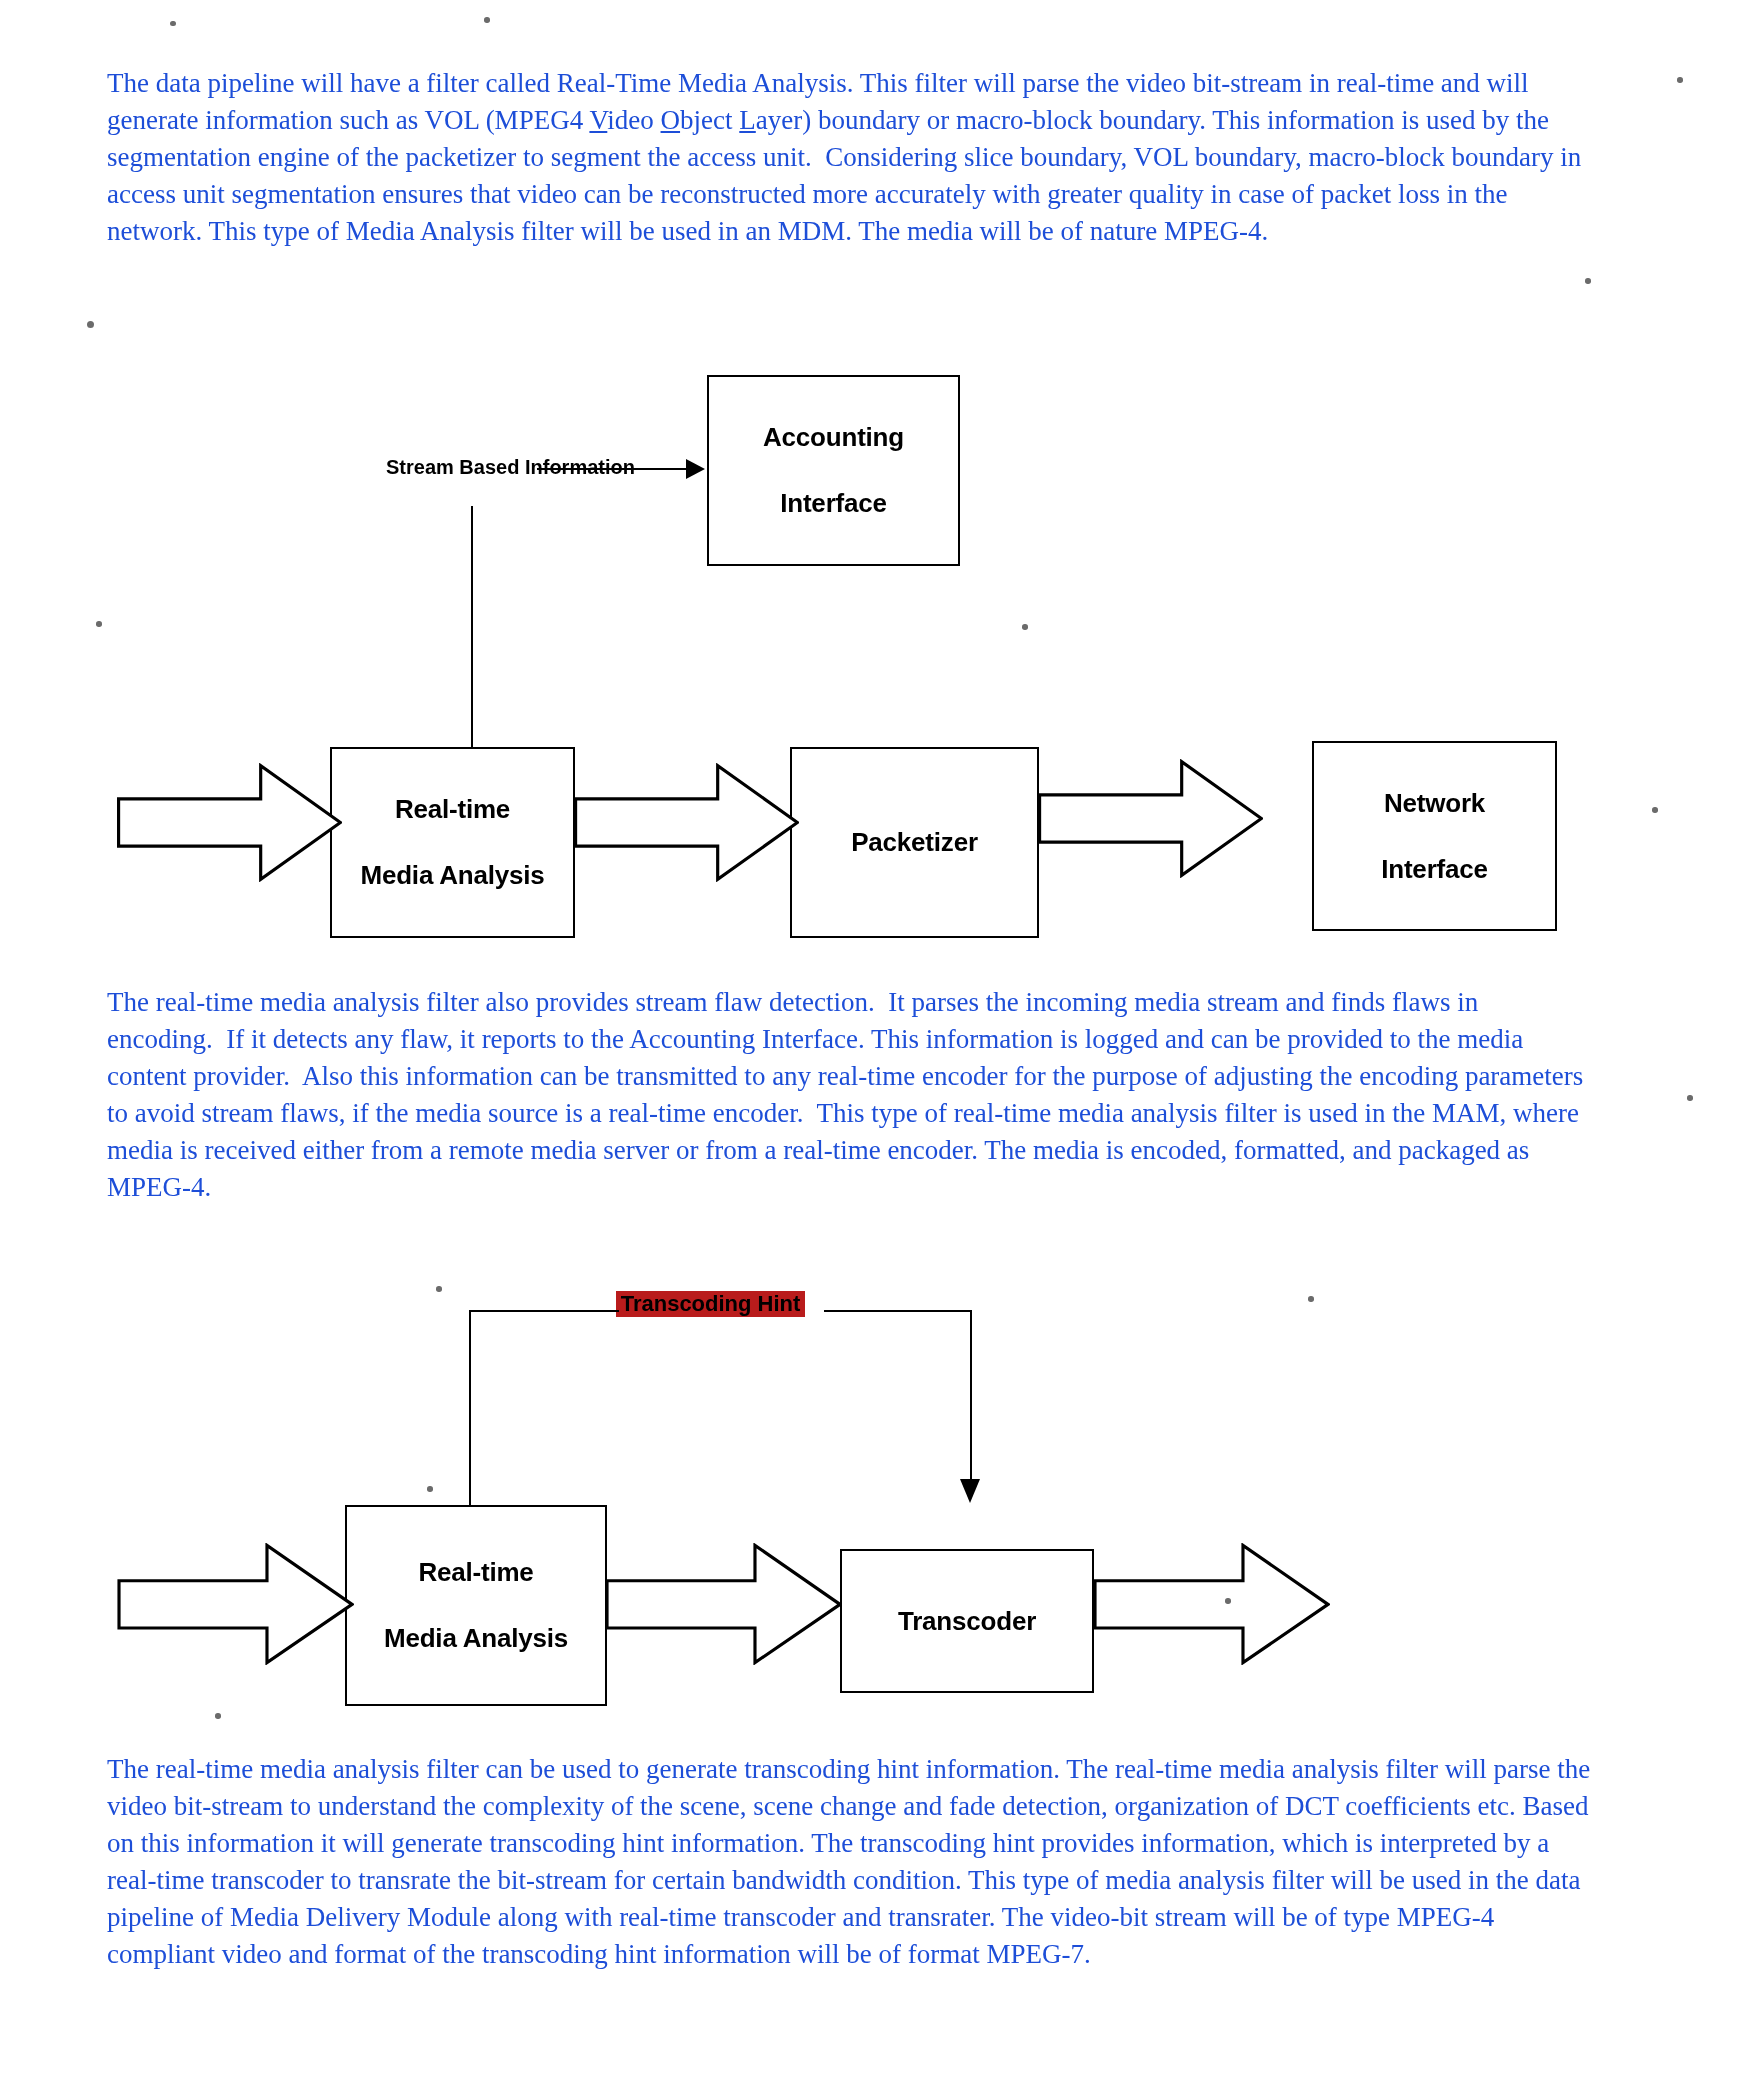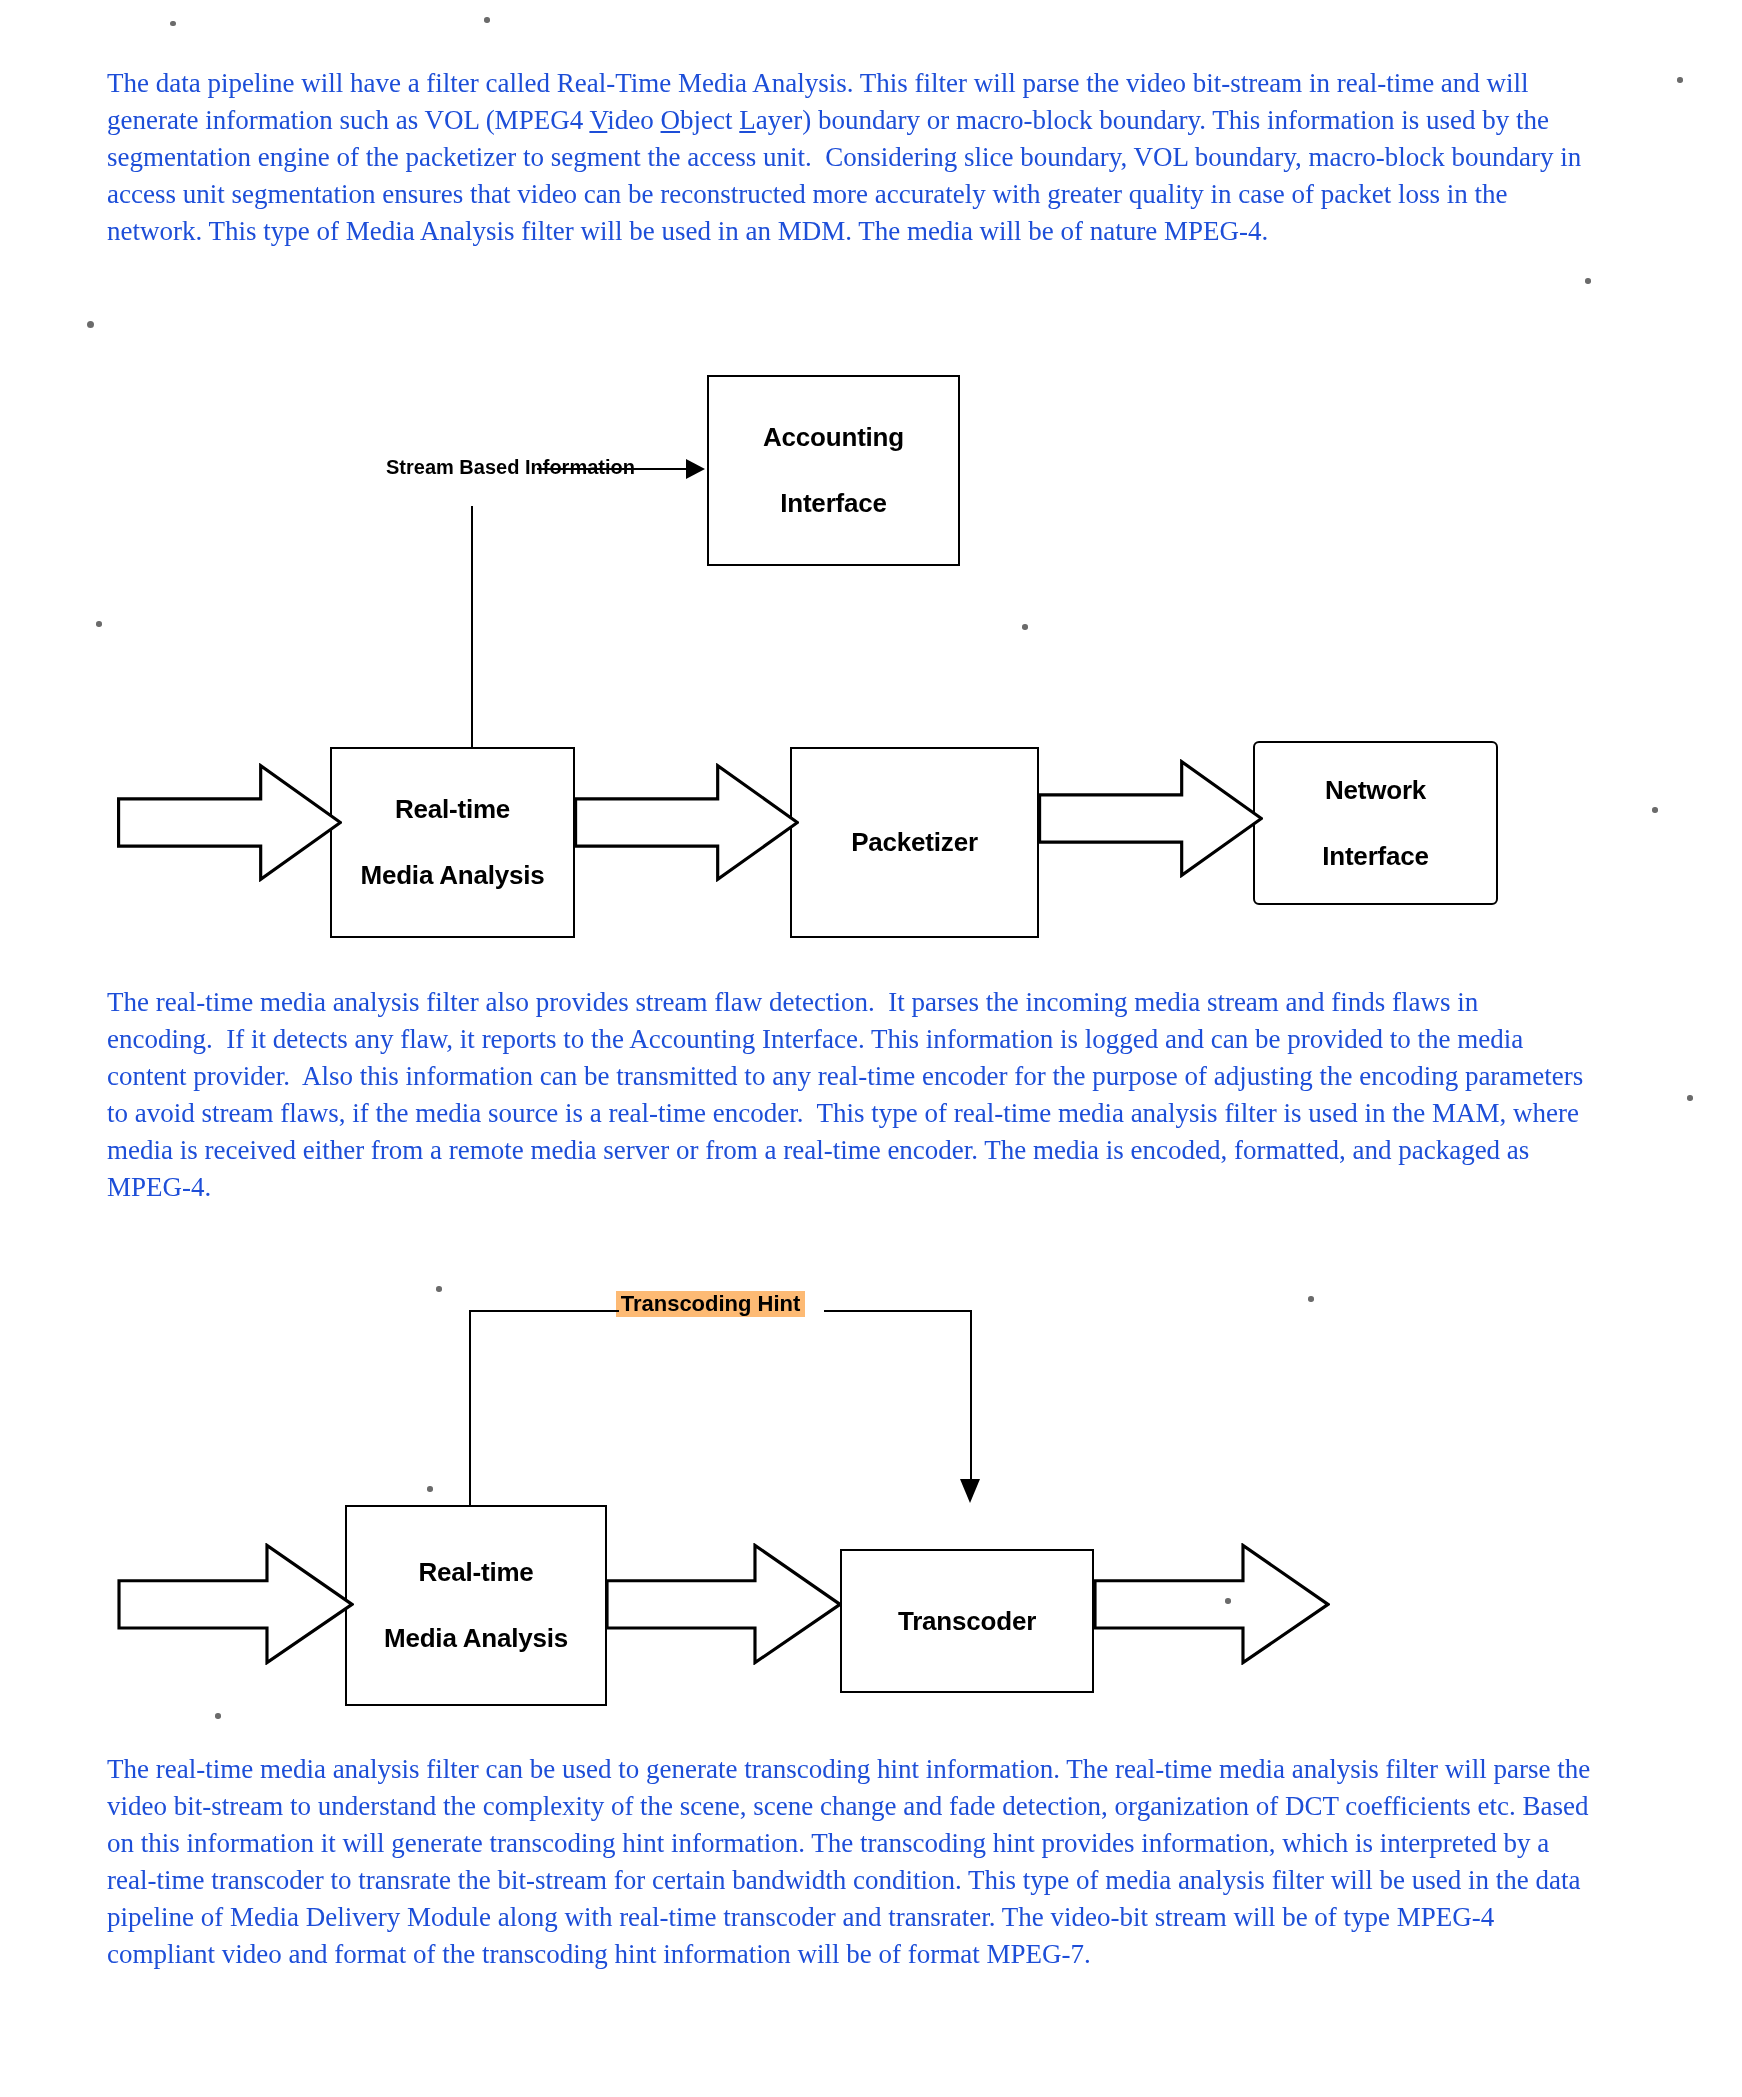--- a/index.html
+++ b/index.html
@@ -118,21 +118,21 @@
 
     <div class="node" style="left:330px; top:747px; width:245px; height:191px;">
       <span>Real-time</span>
       <span>Media Analysis</span>
     </div>
 
     <div class="node" style="left:790px; top:747px; width:249px; height:191px;">
       <span>Packetizer</span>
     </div>
 
-    <div class="node" style="left:1253px; top:741px; width:245px; height:164px;border-radius:6px;">
+    <div class="node" style="left:1312px; top:741px; width:245px; height:190px;">
       <span>Network</span>
       <span>Interface</span>
     </div>
 
     <div class="blockarrow" style="left:117px; top:763px;">
       <svg width="225" height="119" viewBox="0 0 285 150">
         <polygon points="2,45 182,45 182,3 283,75 182,147 182,105 2,105" fill="#ffffff" stroke="#000000" stroke-width="4"></polygon>
       </svg>
     </div>
 
@@ -146,21 +146,21 @@
       <svg width="225" height="119" viewBox="0 0 285 150">
         <polygon points="2,45 182,45 182,3 283,75 182,147 182,105 2,105" fill="#ffffff" stroke="#000000" stroke-width="4"></polygon>
       </svg>
     </div>
   </div>
 
   <div class="para" style="left:107px; top:984px; width:1486px;">The real-time media analysis filter also provides stream flaw detection.&nbsp; It parses the incoming media stream and finds flaws in encoding.&nbsp; If it detects any flaw, it reports to the Accounting Interface. This information is logged and can be provided to the media content provider.&nbsp; Also this information can be transmitted to any real-time encoder for the purpose of adjusting the encoding parameters to avoid stream flaws, if the media source is a real-time encoder.&nbsp; This type of real-time media analysis filter is used in the MAM, where media is received either from a remote media server or from a real-time encoder. The media is encoded, formatted, and packaged as MPEG-4.</div>
 
   <div class="diagram" style="left:0; top:0; width:1743px; height:2097px;">
 
-    <div class="label" style="left:616px; top:1291px; font-size:22px; background:#fdba74; padding:0 4.7px;">
+    <div class="label" style="left:616px; top:1291px; font-size:22px; background:#b91c1c; padding:0 4.7px;">
       <span>Transcoding Hint</span>
     </div>
 
     <div class="vline" style="left:469px; top:1310px; height:196px;"></div>
 
     <div class="hline" style="left:469px; top:1310px; width:150px;"></div>
 
     <div class="hline" style="left:824px; top:1310px; width:148px;"></div>
 
     <div class="vline" style="left:970px; top:1310px; height:170px;"></div>

